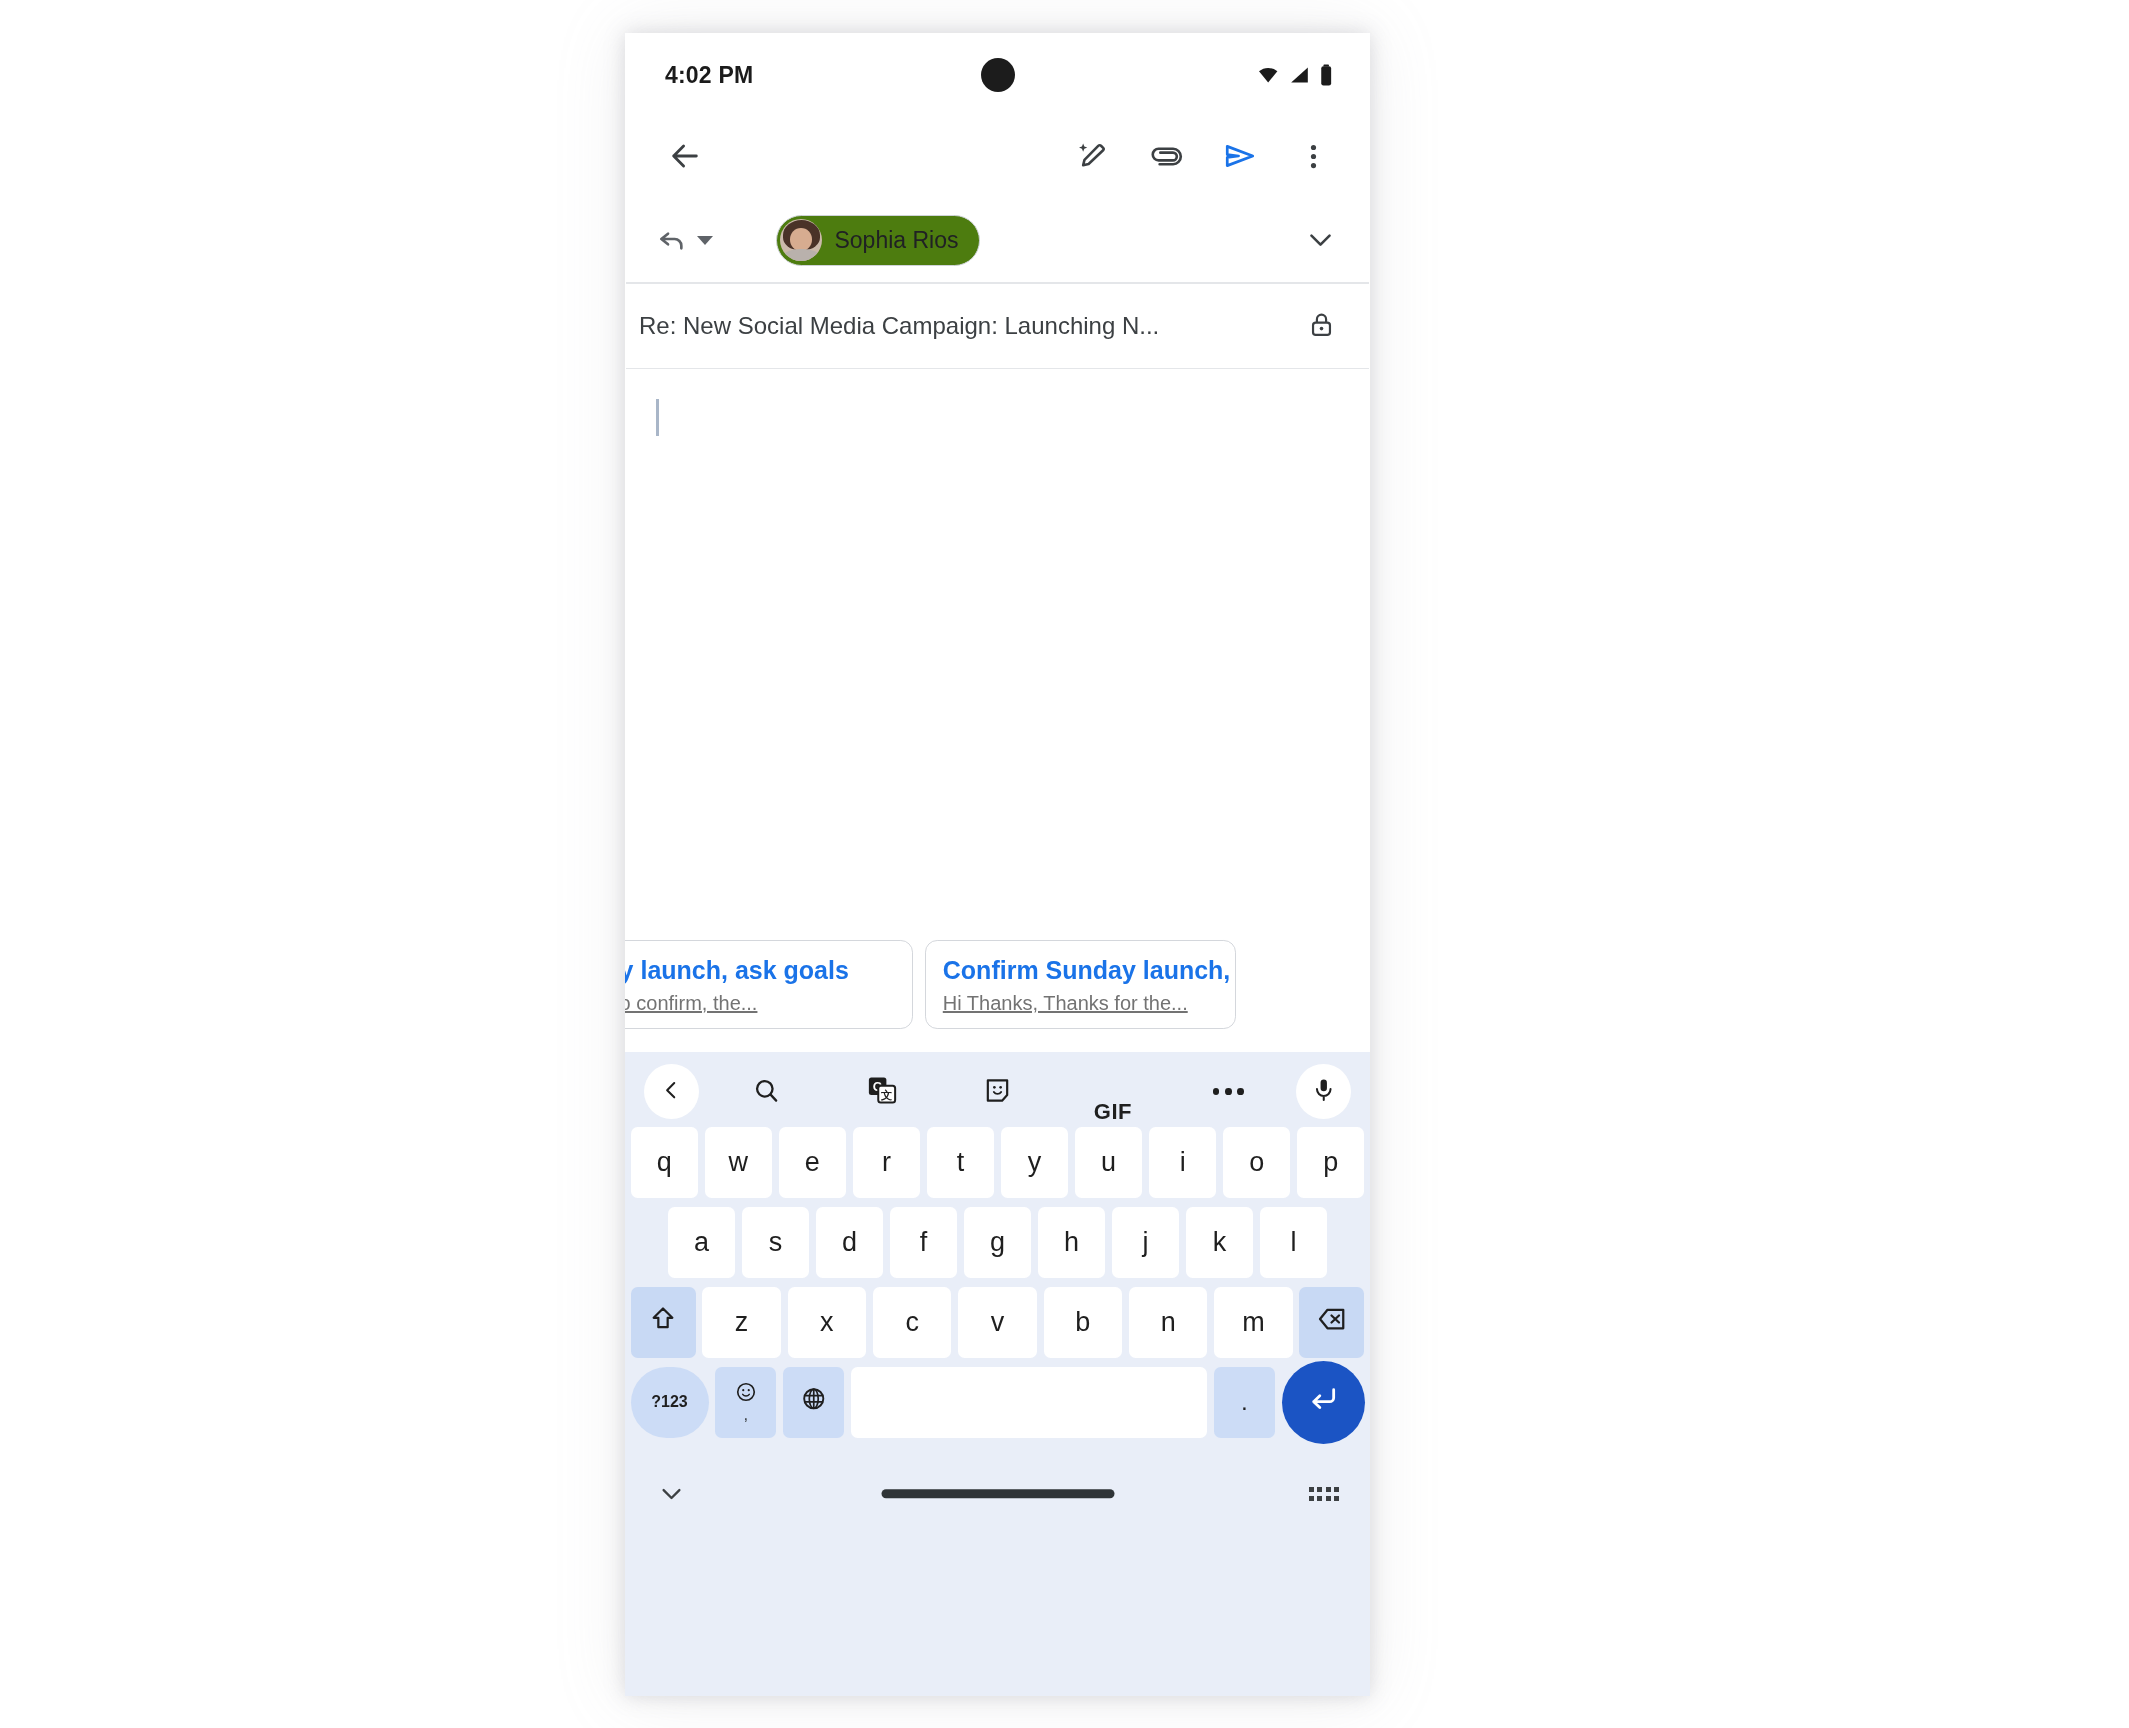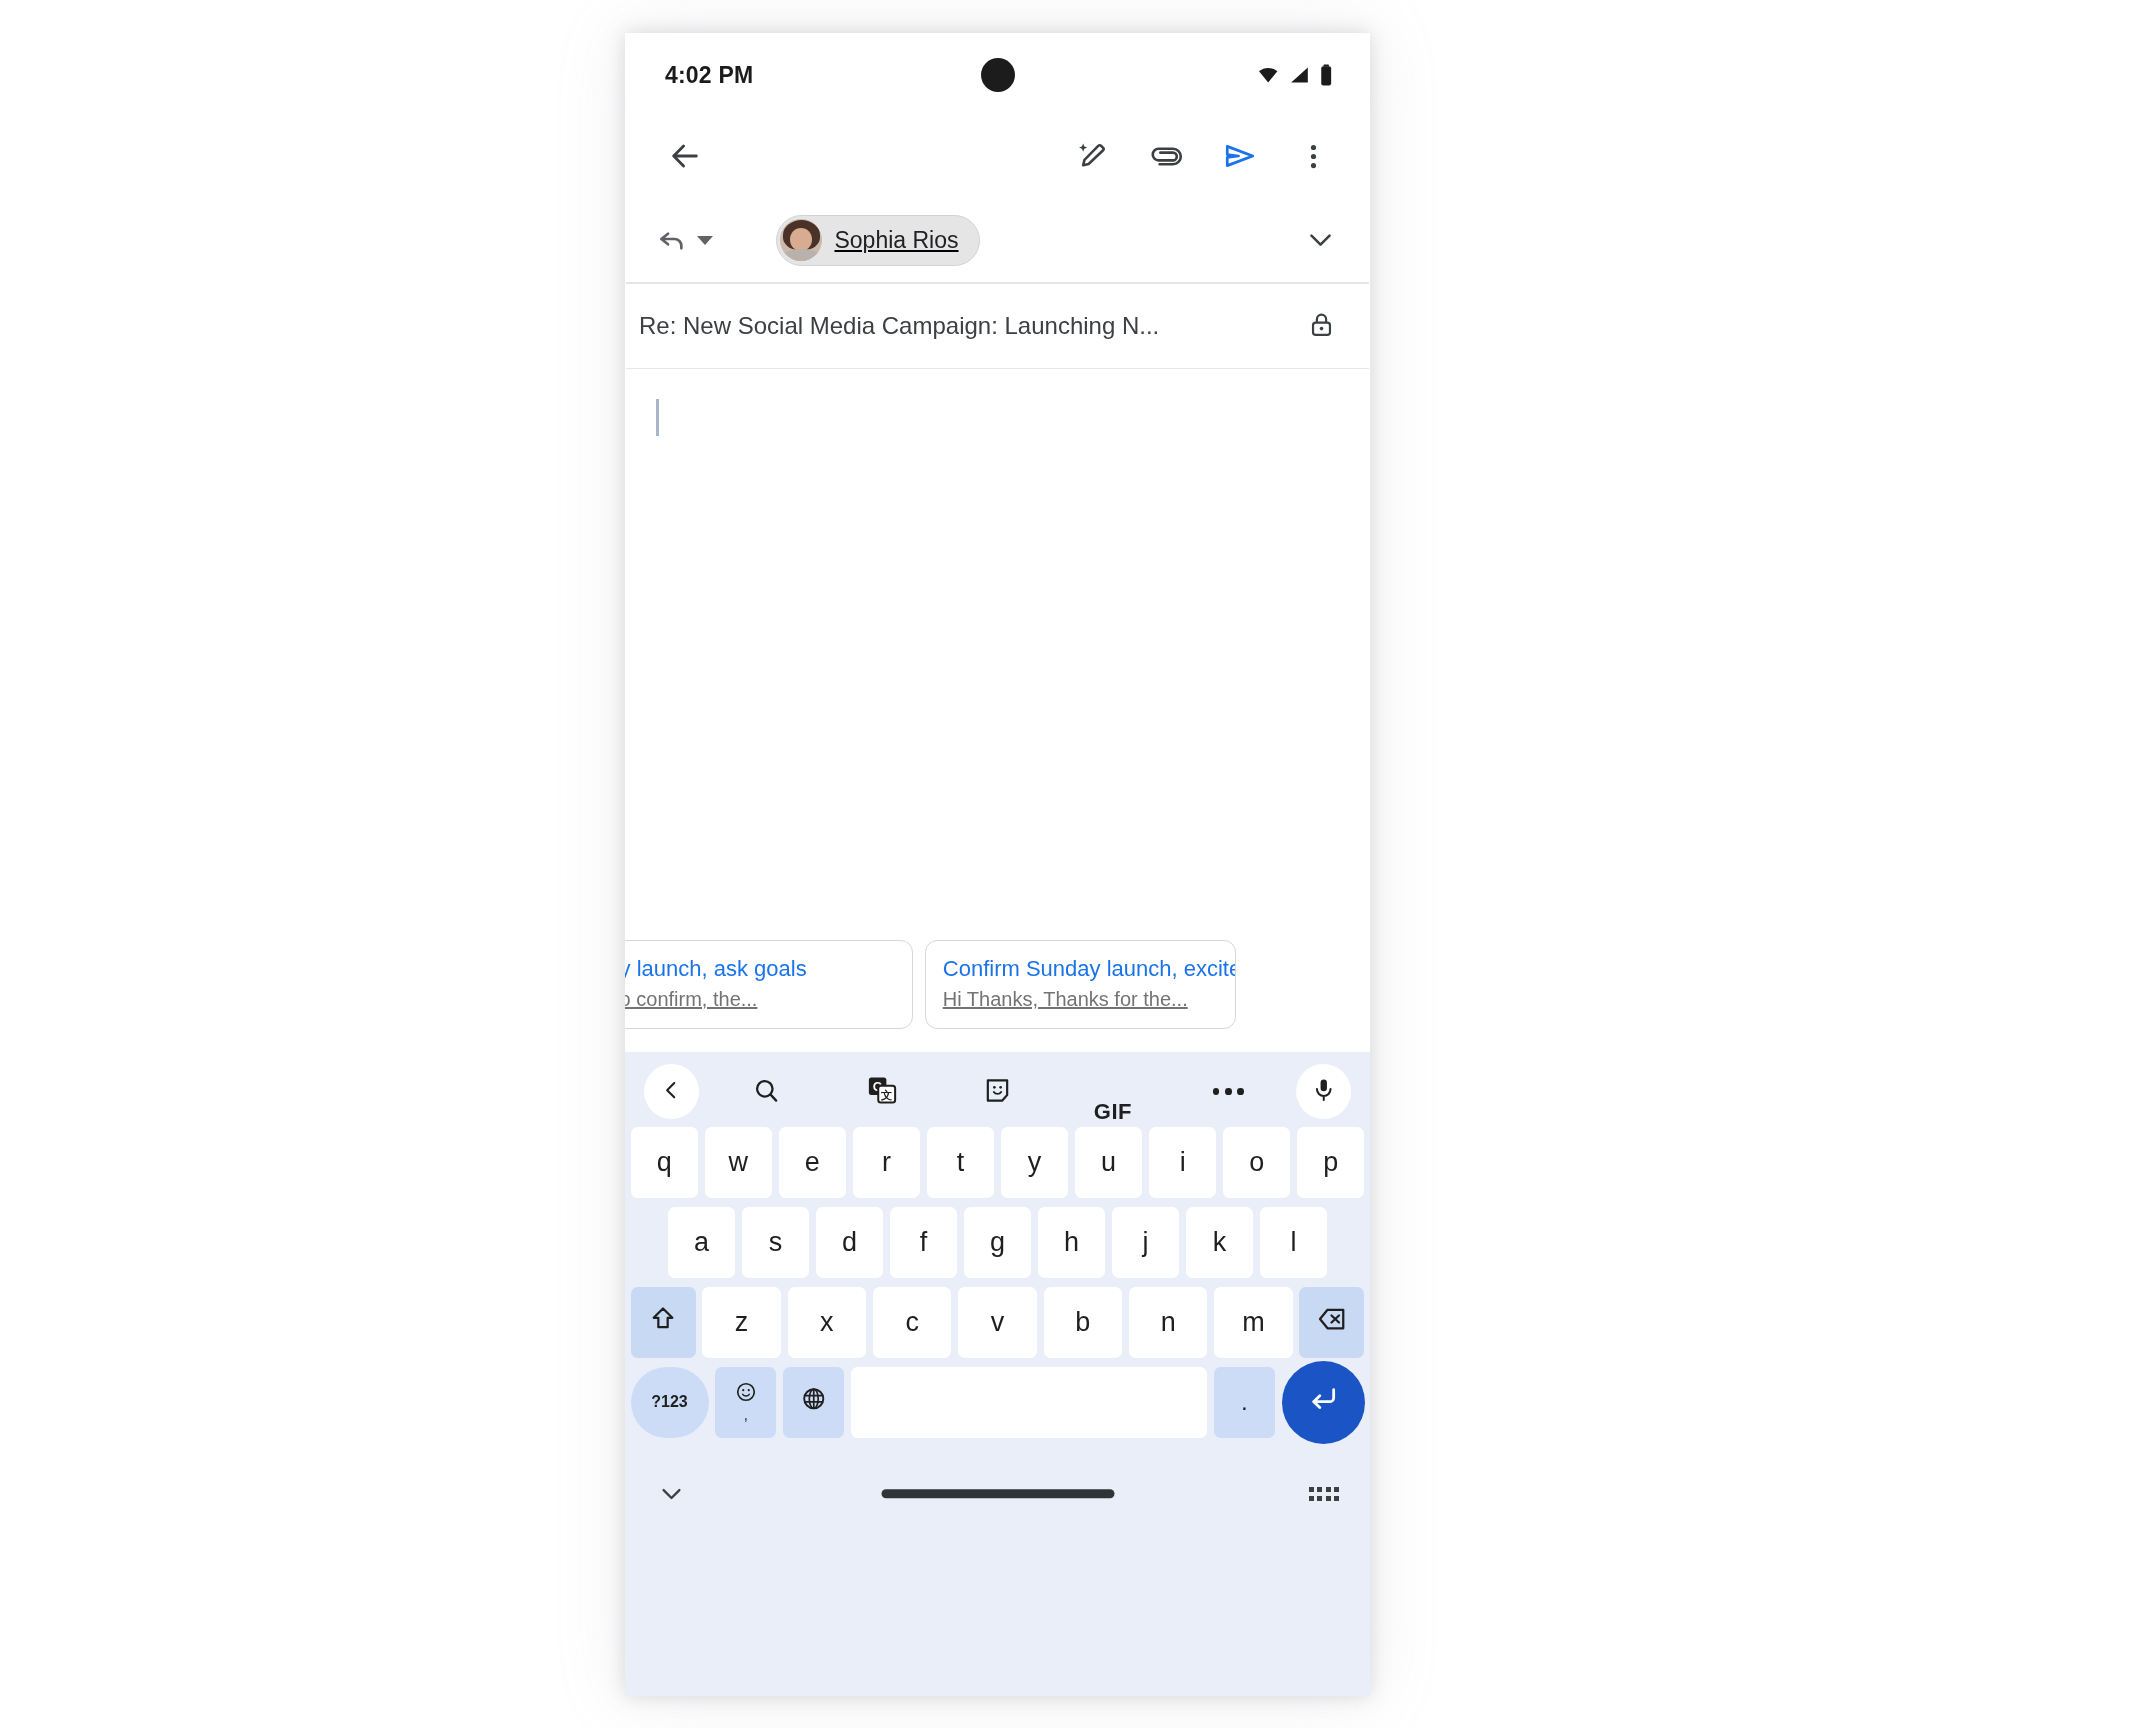--- a/index.html
+++ b/index.html
@@ -78,23 +78,22 @@
     border-left: 8.3px solid transparent;
     border-right: 8.3px solid transparent;
     border-top: 9.4px solid #5f6368;
   }
   .chip {
     position: absolute; left: 151px;
     display: flex; align-items: center;
     height: 51px; padding: 0 20px 0 3.3px;
     border: 1.7px solid #cfd3d8;
     border-radius: 27px;
-    background: #e5e5e5;
+    background: #4d7c0f;
     gap: 12.2px;
-    text-decoration: underline;
   }
   .avatar {
     width: 42px; height: 42px; border-radius: 50%;
     overflow: hidden; position: relative;
     background: #cbb9ab; flex: none;
   }
   .avatar .hair {
     position: absolute; left: 6%; top: 2%;
     width: 88%; height: 72%; border-radius: 50% 50% 42% 42%;
     background: #4a3228;
@@ -152,21 +151,21 @@
   }
   .sr-card {
     width: 311px; height: 89px;
     border: 1.7px solid #d4d7dc;
     border-radius: 12.2px;
     background: #ffffff;
     padding: 14.4px 16.6px 0 16.6px;
     overflow: hidden;
   }
   .sr-title {
-    font-size: 22px; color: #1a73e8; font-weight: 400;
+    font-size: 25px; color: #1a73e8; font-weight: 700;
     white-space: nowrap; line-height: 1.25;
   }
   .sr-sub {
     font-size: 20px; color: #737373;
     white-space: nowrap; line-height: 1.35; margin-top: 3.3px; text-decoration: underline;
   }
 
   
   .keyboard {
     position: relative;

